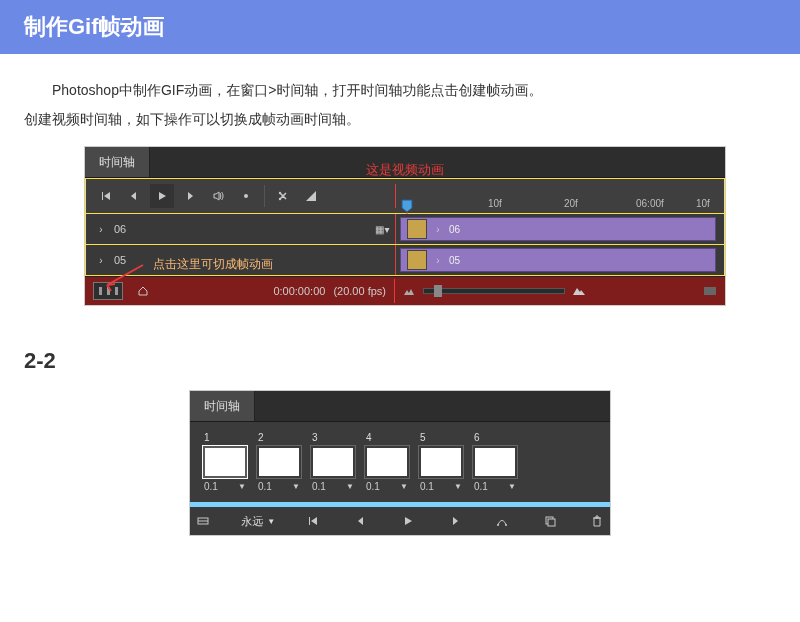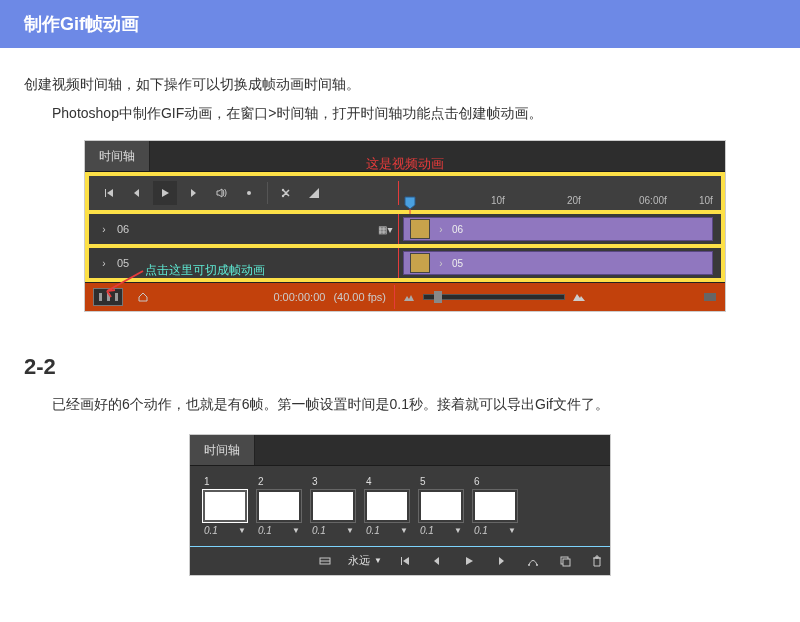--- a/index.html
+++ b/index.html
@@ -1,17 +1,17 @@
 <!DOCTYPE html>
 <html><head>
 <meta charset="utf-8">
 <style>
   body { margin:0; font-family:"Microsoft YaHei",Arial,sans-serif; background:#fff; color:#333; font-size:14px; }
   .page { width:800px; margin:0 auto; }
-  .header-bar { background:#6d89e6; color:#fff; padding:12px 24px; font-size:18px; font-weight:bold; }
+  .header-bar { background:#6d89e6; color:#fff; padding:12px 24px; font-size:22px; font-weight:bold; }
   .sect { padding:20px 24px 8px 24px; }
   .step-num { font-size:22px; font-weight:bold; color:#333; margin:0 0 12px 0; }
   .para { line-height:1.8; margin:4px 0; color:#333; }
   .para.ind { text-indent:2em; }
 
   
   .shot1 { border:1px solid #ccc; margin:14px 0 14px 60px; width:640px; background:#393939; box-shadow:inset 0 0 0 1px #000; }
   .s1-tab-row { background:#2d2d2d; height:30px; display:flex; align-items:stretch; border-bottom:1px solid #1b1b1b; position:relative; }
   .s1-tab { background:#494949; color:#ddd; font-size:12px; padding:7px 14px; border-right:1px solid #222; }
   .s1-tab-anno { color:#e53b3b; font-size:13px; position:absolute; left:50%; top:6px; transform:translateX(-50%);margin-top:8px; }
@@ -25,60 +25,60 @@
   .ruler-tick { font-size:10px; color:#bbb; position:absolute; top:2px; }
   .playhead { position:absolute; left:4px; top:2px; }
   .playhead svg { width:14px; height:30px; }
   .track-row { display:flex; height:30px; border-top:1px solid #222; }
   .track-label-area { width:310px; display:flex; align-items:center; gap:8px; padding:0 10px; box-sizing:border-box; color:#ccc; font-size:11px; border-right:1px solid #e53b3b; }
   .chev { color:#ccc; font-size:10px; width:10px; text-align:center; }
   .track-content { flex:1; position:relative; background:#393939; }
   .clip { position:absolute; top:3px; bottom:3px; left:4px; right:8px; background:#9077bf; border:1px solid #5a4784; display:flex; align-items:center; gap:6px; padding:0 6px; }
   .clip-thumb { width:18px; height:18px; background:#c7a34b; border:1px solid #444; }
   .clip-label { font-size:10px; color:#eee; }
-  .s1-footer { display:flex; align-items:center; height:28px; background:#c2410c; border-top:1px solid #222; font-size:11px; color:#ccc; position:relative; }
+  .s1-footer { display:flex; align-items:center; height:28px; background:#7f1d1d; border-top:1px solid #222; font-size:11px; color:#ccc; position:relative; }
   .s1-footer .fl { display:flex; align-items:center; gap:8px; padding:0 8px; width:310px; box-sizing:border-box; border-right:1px solid #e53b3b; }
   .switch-btn { width:24px; height:16px; border:1px solid #777; background:#2e2e2e; display:flex; align-items:center; justify-content:space-around; padding:0 2px; }
   .switch-btn span { width:3px; height:8px; background:#999; }
-  .red-arrow-ann { color:#5eead4; font-size:12px; position:absolute; left:60px; top:-20px; }
+  .red-arrow-ann { color:#fdba74; font-size:12px; position:absolute; left:68px; top:-20px; }
   .red-arrow { position:absolute; left:12px; top:-16px; width:48px; height:32px; }
   .red-arrow svg { width:48px; height:32px; }
   .s1-footer-right { flex:1; display:flex; align-items:center; padding:0 8px; gap:8px; }
   .zoom-mtn { width:12px; height:10px; }
   .zoom-track { flex:0 0 140px; height:4px; background:#2a2a2a; border:1px solid #555; position:relative; }
   .zoom-handle { position:absolute; left:10px; top:-4px; width:8px; height:12px; background:#888; }
   .filmstrip { flex-shrink:0; width:14px; }
-  .red-border { border:4px solid #fde047; }
+  .red-border { border:1px solid #fde047; }
 
   
   .shot2 { border:1px solid #ccc; margin:16px auto 20px auto; width:420px; background:#3b3b3b; }
   .s2-tab-row { background:#2d2d2d; height:30px; display:flex; align-items:stretch; border-bottom:1px solid #1b1b1b; }
   .s2-tab { background:#494949; color:#ddd; font-size:12px; padding:7px 14px; border-right:1px solid #222; }
   .frames-row { display:flex; gap:8px; padding:10px 12px; }
   .frame { width:46px; }
   .frame-num { font-size:10px; color:#ddd; margin-bottom:2px; padding-left:2px; }
   .frame-thumb-wrap { border:1px solid #666; padding:2px; background:#3b3b3b; }
   .frame.selected .frame-thumb-wrap { border:1px solid #fff; background:#5a5a5a; }
   .frame-thumb { width:40px; height:28px; background:#fff; }
-  .frame-dur-row { display:flex; justify-content:space-between; align-items:center; font-size:10px; color:#ccc; padding:2px 2px 0 2px;font-style:italic; }
-  .s2-footer { display:flex; align-items:center; justify-content:flex-end; gap:6px; height:28px; background:#3a3a3a; border-top:1px solid #7dd3fc; }
+  .frame-dur-row { display:flex; justify-content:space-between; align-items:center; font-size:10px; color:#ccc; padding:2px 2px 0 2px; }
+  .s2-footer { display:flex; align-items:center; justify-content:space-between; gap:6px; height:28px; background:#3a3a3a; border-top:5px solid #7dd3fc; }
   .s2-footer .icon-btn { width:24px; height:20px; }
   .loop-sel { display:flex; align-items:center; gap:4px; color:#ddd; font-size:11px; padding:0 4px; }
 
 </style>
 </head>
 <body>
 
 <div class="page">
 
   <div class="header-bar">制作Gif帧动画</div>
 
   <div class="sect">
+    <p class="para ind">Photoshop中制作GIF动画，在窗口&gt;时间轴，打开时间轴功能点击创建帧动画。</p>
     <p class="para">创建视频时间轴，如下操作可以切换成帧动画时间轴。</p>
-    <p class="para ind">Photoshop中制作GIF动画，在窗口&gt;时间轴，打开时间轴功能点击创建帧动画。</p>
 
     <div class="shot1">
 
       <div class="s1-tab-row">
         <div class="s1-tab">时间轴</div>
         <div class="s1-tab-anno">这是视频动画</div>
       </div>
 
       <div class="s1-toolbar red-border">
         <div class="tl-left">
@@ -189,21 +189,21 @@
               <span></span>
             </div>
           <div class="icon-btn">
               <svg viewBox="0 0 12 12">
                 <path d="M2 10V6l4-4 4 4v4z" fill="none" stroke="#c8c8c8"></path>
                 <path d="M6 2l4 4" stroke="#c8c8c8"></path>
               </svg>
             </div>
           <span style="flex:1"></span>
           <span>0:00:00:00</span>
-          <span>(40.00 fps)</span>
+          <span>(20.00 fps)</span>
         </div>
         <div class="s1-footer-right">
           <svg class="zoom-mtn" viewBox="0 0 12 10">
               <path d="M1 9l3-5 2 3 2-4 3 6z" fill="#aaa"></path>
             </svg>
           <div class="zoom-track">
               <div class="zoom-handle"></div>
             </div>
           <svg class="zoom-mtn" viewBox="0 0 12 10">
               <path d="M0 9l4-7 3 4 1-2 4 5z" fill="#ccc"></path>
@@ -213,21 +213,20 @@
               <rect x="1" y="2" width="12" height="8" fill="#666"></rect>
             </svg>
         </div>
       </div>
 
     </div>
   </div>
 
   <div class="sect">
     <div class="step-num">2-2</div>
-    <p class="para ind">已经画好的6个动作，也就是有6帧。第一帧设置时间是0.1秒。接着就可以导出Gif文件了。</p>
 
     <div class="shot2">
       <div class="s2-tab-row">
         <div class="s2-tab">时间轴</div>
       </div>
       <div class="frames-row" id="frames-row">
           <div class="frame selected">
             <div class="frame-num">1</div>
             <div class="frame-thumb-wrap">
               <div class="frame-thumb"></div>

